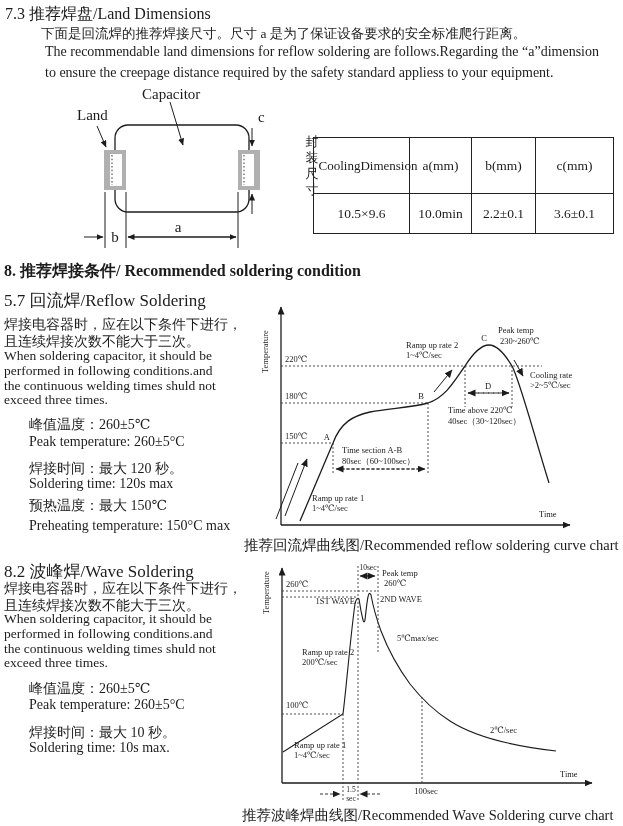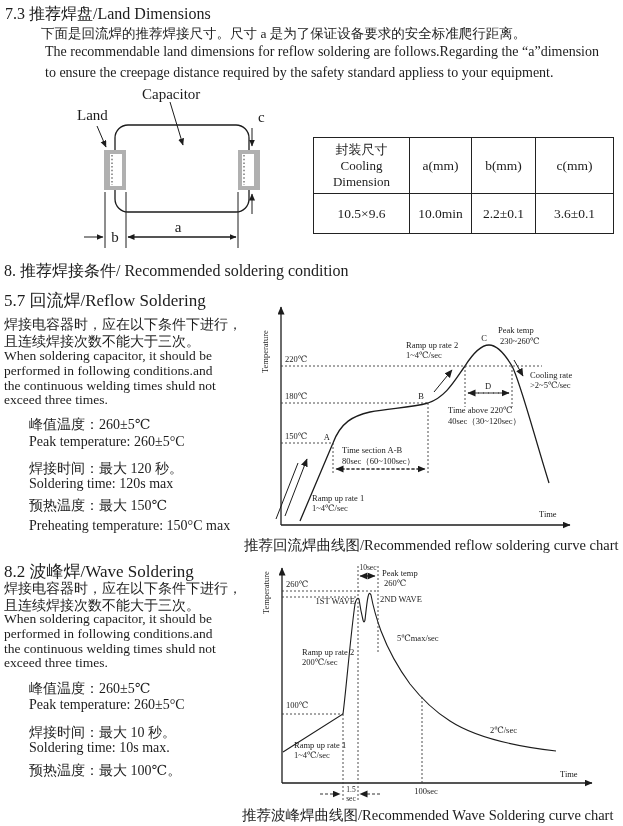--- a/index.html
+++ b/index.html
@@ -3,33 +3,33 @@
 <meta charset="utf-8">
 <style>
   html,body { margin:0; padding:0; background:#888; }
   #page {
     position:relative; width:623px; height:826px; background:#ffffff;
     font-family:"Liberation Serif","DejaVu Serif",serif; color:#1c1c1c;
     margin:0 auto; overflow:hidden;
   }
   .abs { position:absolute; white-space:nowrap; }
   .h1 { font-size:16px; }
-  .bold { font-weight:normal; }
+  .bold { font-weight:bold; }
   .h2 { font-size:17px; }
   .zhline { font-size:13.5px; }
   .zhbody { font-size:14px; }
   .enline { font-size:14px; }
   .enpar div { font-size:13.5px; line-height:14.8px; }
   .cond { font-size:14px;padding-left:25px; }
   .caption { font-size:14.5px; }
   
   .ltable { position:absolute; left:313px; top:137px; border:1.6px solid #222; display:grid;
             grid-template-columns:96px 62px 64px 77px; grid-template-rows:56px 39px; }
   .ltable .cell { border-right:1.6px solid #222; border-bottom:1.6px solid #222;
-                  display:flex; flex-direction:column; align-items:center; justify-content:center;
+                  display:flex; flex-direction:row; align-items:center; justify-content:center;
                   font-size:13.5px; text-align:left; }
   .ltable .cell.lastcol { border-right:none; }
   .ltable .cell.lastrow { border-bottom:none; }
   .ltable .pkg div { line-height:16px; font-size:13px; }
   
   svg text { font-family:"Liberation Serif","DejaVu Serif",serif; fill:#1c1c1c; font-size:8.5px; }
   svg .big { font-size:15px; }
   svg .sm  { font-size:7.5px; }
   svg line, svg path, svg rect { stroke-linecap:butt; }
   .solid  { stroke:#1c1c1c; stroke-width:1.3; fill:none; }
@@ -186,21 +186,20 @@
   <div class="abs enpar" style="left:4px;top:612px">
     <div>When soldering capacitor, it should be</div>
     <div>performed in following conditions.and</div>
     <div>the continuous welding times shuld not</div>
     <div>exceed three times.</div>
   </div>
   <div class="abs cond" style="left:4px;top:680px">峰值温度：260±5℃</div>
   <div class="abs cond" style="left:4px;top:697px">Peak temperature: 260±5°C</div>
   <div class="abs cond" style="left:4px;top:724px">焊接时间：最大 10 秒。</div>
   <div class="abs cond" style="left:4px;top:740px">Soldering time: 10s max.</div>
-  <div class="abs cond" style="left:4px;top:762px">预热温度：最大 100℃。</div>
 
   <svg class="abs" style="left:256px;top:556px" width="367" height="250" viewBox="0 0 367 250">
     <defs>
       <marker id="arW" markerWidth="10" markerHeight="9" refX="7.5" refY="3.5" orient="auto" markerUnits="userSpaceOnUse">
         <path d="M0,0 L8,3.5 L0,7 Z" fill="#1c1c1c"></path>
       </marker>
     </defs>
 
     <line x1="26" y1="227" x2="26" y2="12" class="solid" marker-end="url(#arW)"></line>
     <line x1="26" y1="227" x2="336" y2="227" class="solid" marker-end="url(#arW)"></line>

